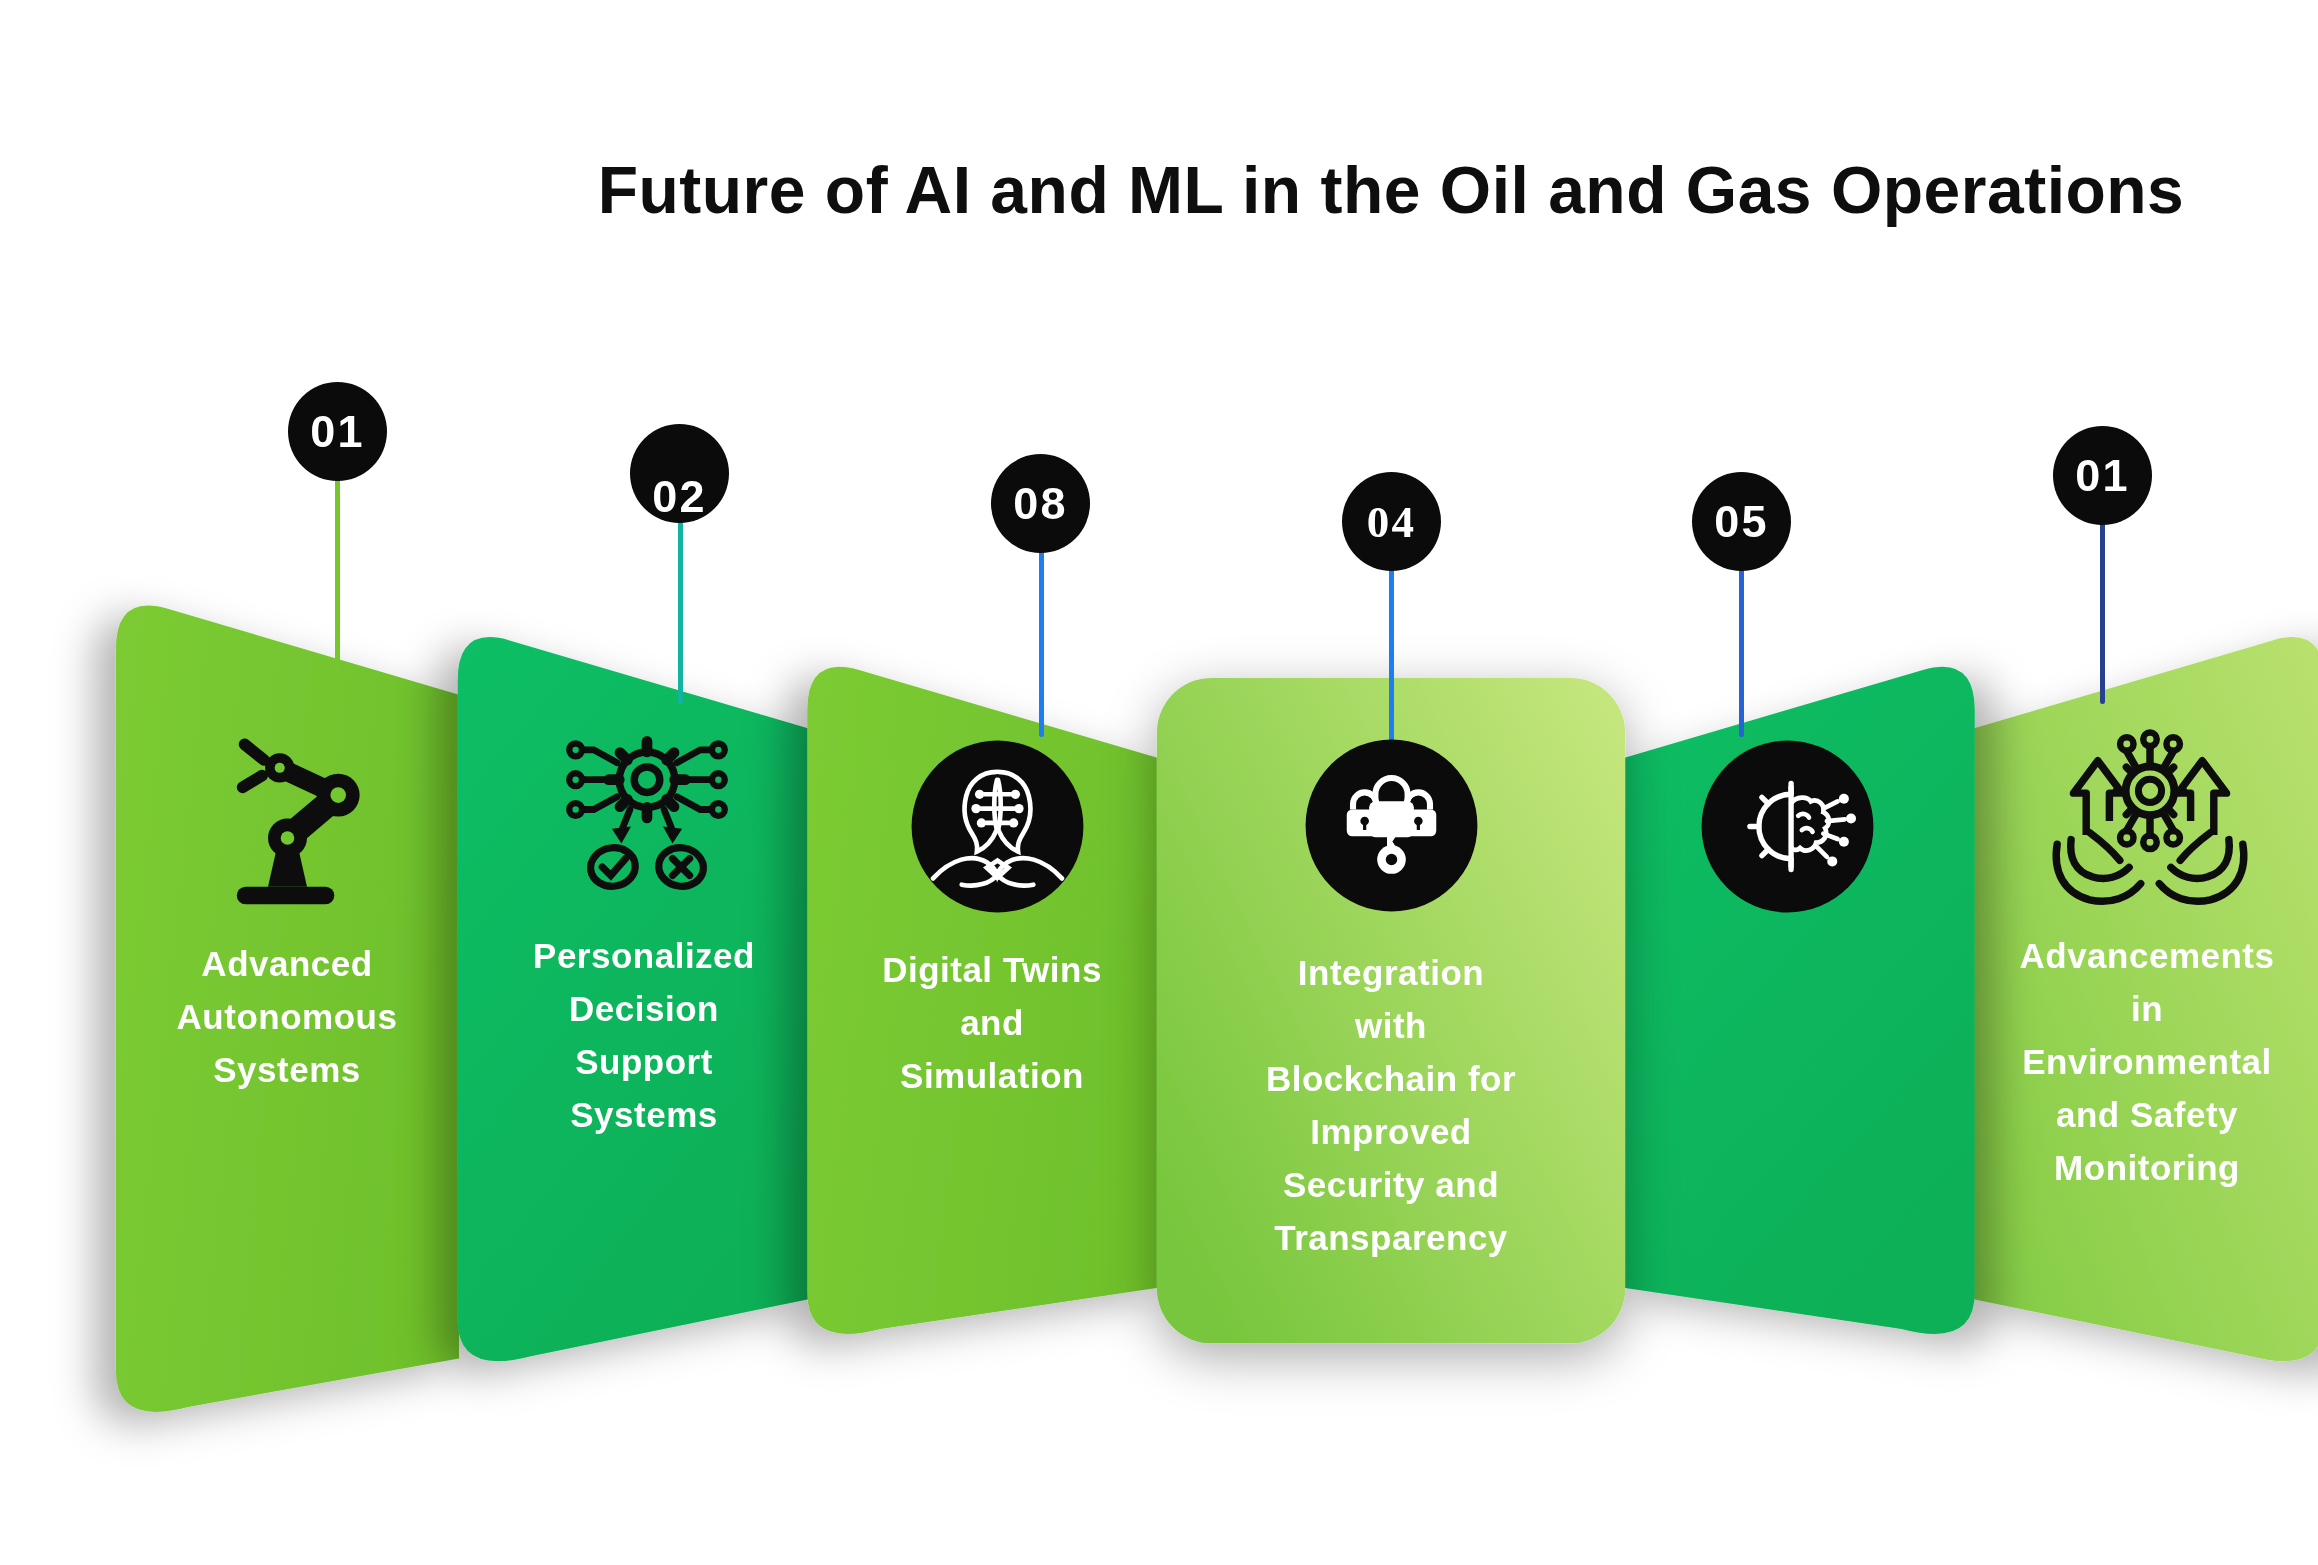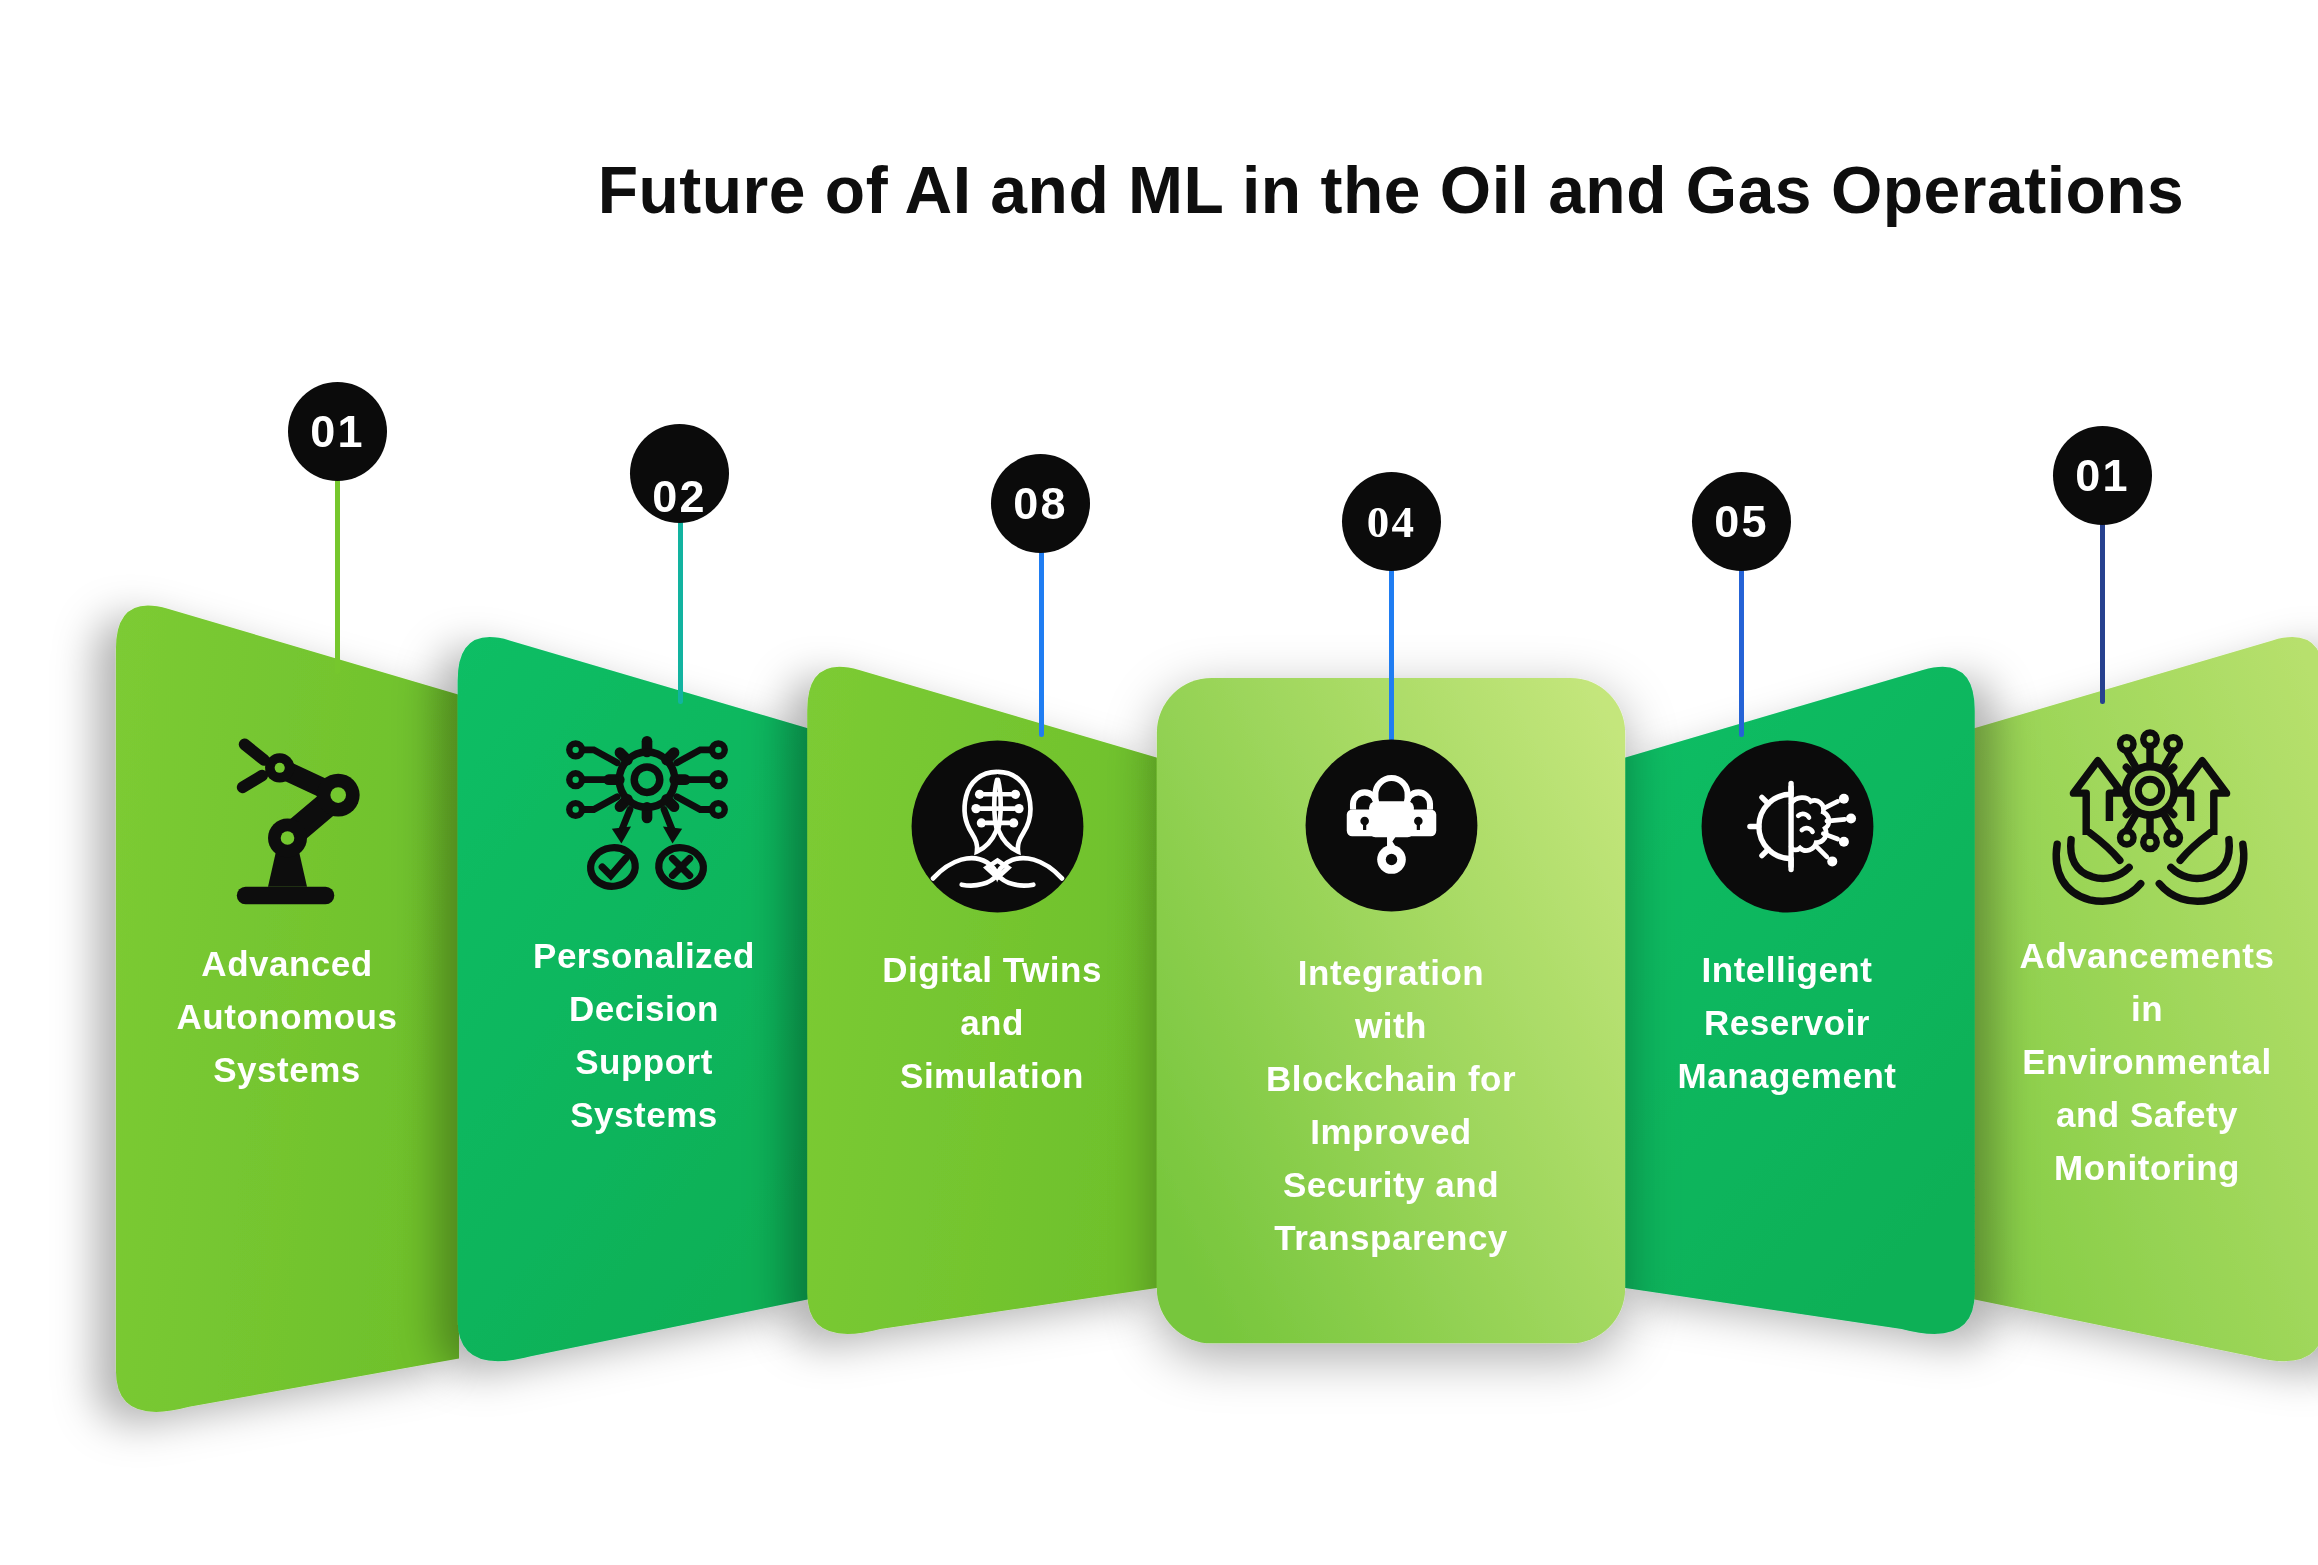--- a/index.html
+++ b/index.html
@@ -300,23 +300,20 @@
 Systems</div>
   <div class="ptext" style="left:1215px;top:946px;">Integration
 with
 Blockchain for
 Improved
 Security and
 Transparency</div>
   <div class="ptext" style="left:816px;top:943px;">Digital Twins
 and
 Simulation</div>
-  <div class="ptext" style="left:1611px;top:943px;">Intelligent
-Reservoir
-Management</div>
   <div class="ptext" style="left:1971px;top:929px;">Advancements
 in
 Environmental
 and Safety
 Monitoring</div>
   <div class="ptext" style="left:2315px;top:901px;">Increased
 Use of AI for
 Energy
 Transition</div>
 

